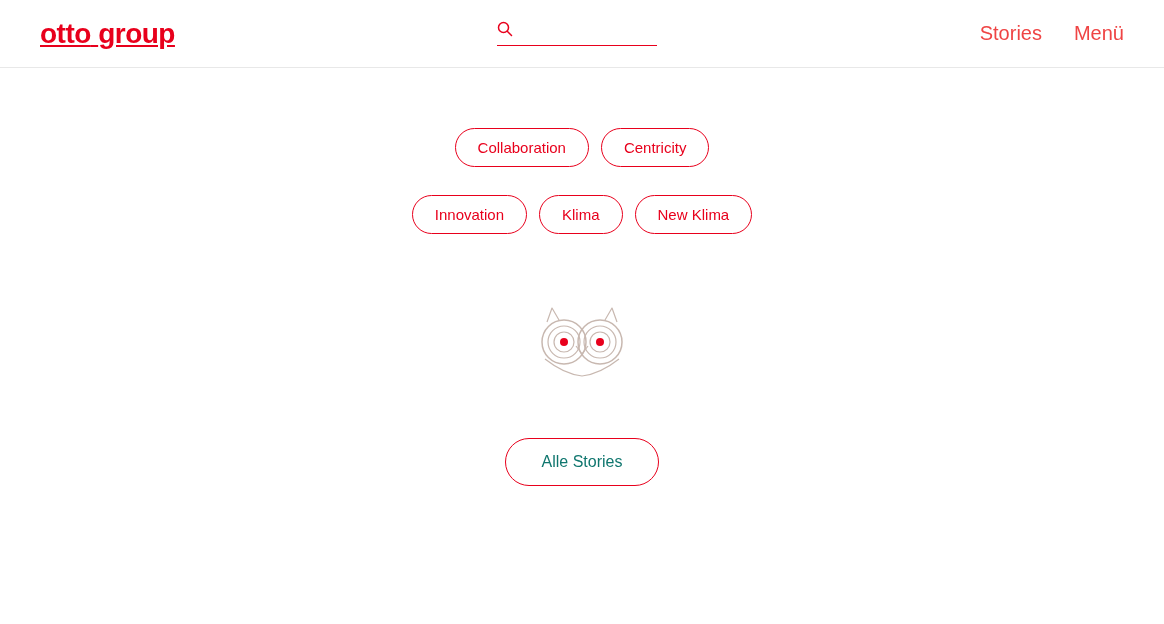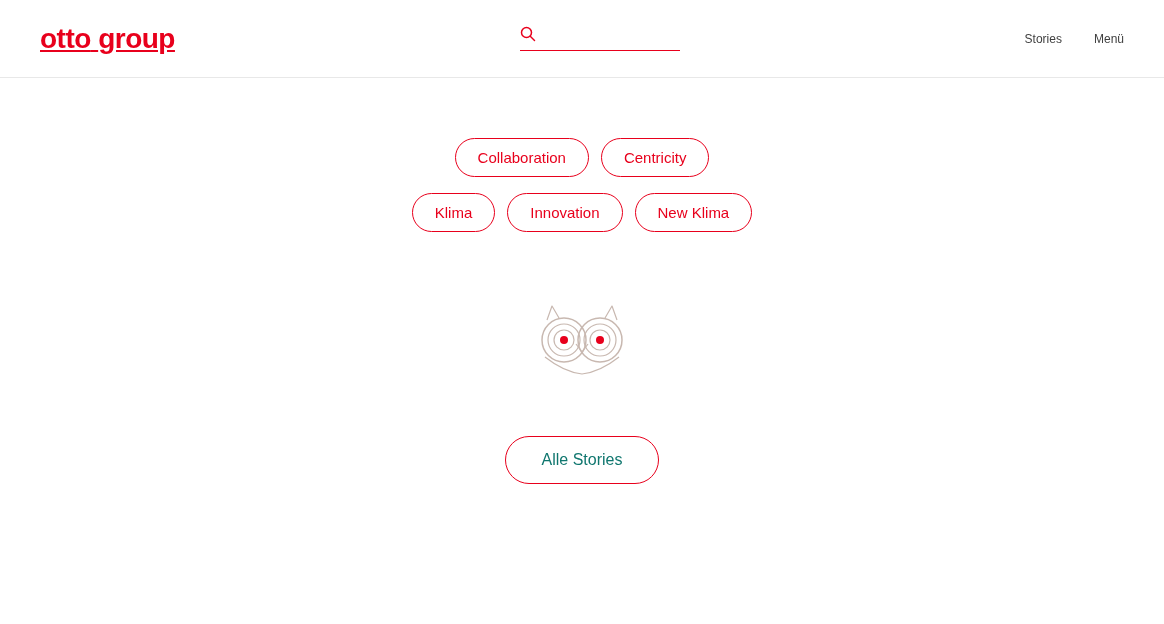--- a/index.html
+++ b/index.html
@@ -15,21 +15,21 @@
       min-height: 624px;
       overflow-x: hidden;
     }
 
     
     .header {
       display: flex;
       align-items: center;
       justify-content: space-between;
       padding: 0 40px;
-      height: 78px;
+      height: 68px;
       border-bottom: 1px solid #e8e8e8;
     }
 
     .logo {
       font-size: 28px;
       font-weight: 700;
       color: #e8001c;
       letter-spacing: -0.5px;
       line-height: 1;
     }
@@ -61,41 +61,41 @@
       background: transparent;
     }
 
     .nav-links {
       display: flex;
       align-items: center;
       gap: 32px;
     }
 
     .nav-link {
-      font-size: 12px;
-      color: #404040;
+      font-size: 20px;
+      color: #ef4444;
       text-decoration: none;
       font-weight: 400;
       cursor: pointer;
     }
 
     
     .main-content {
       display: flex;
       flex-direction: column;
       align-items: center;
       padding: 60px 20px 40px;
     }
 
     
     .tags-container {
       display: flex;
       flex-direction: column;
       align-items: center;
-      gap: 16px;
+      gap: 28px;
       margin-bottom: 60px;
     }
 
     .tags-row {
       display: flex;
       flex-wrap: nowrap;
       justify-content: center;
       gap: 12px;
     }
 
@@ -170,22 +170,22 @@
 <main class="main-content">
 
   <div class="tags-container">
 
     <div class="tags-row">
       <button class="tag-pill">Collaboration</button>
       <button class="tag-pill">Centricity</button>
     </div>
 
     <div class="tags-row">
+      <button class="tag-pill">Innovation</button>
       <button class="tag-pill">Klima</button>
-      <button class="tag-pill">Innovation</button>
       <button class="tag-pill">New Klima</button>
     </div>
 
 
   </div>
 
   <div class="illustration-container">
     <svg class="owl-svg" viewBox="0 0 110 90" fill="none" xmlns="http://www.w3.org/2000/svg">
 
       <circle cx="37" cy="48" r="22" stroke="#c8b8b0" stroke-width="1.5"></circle>

